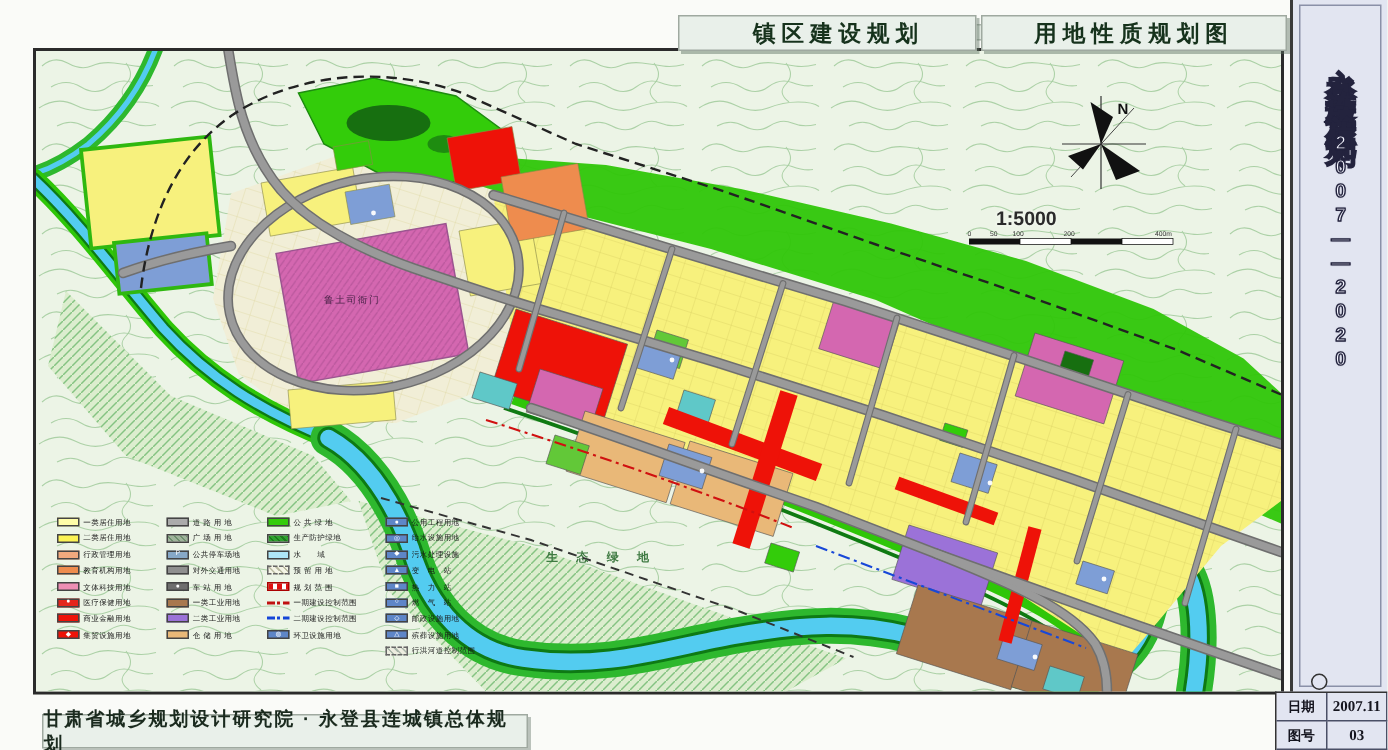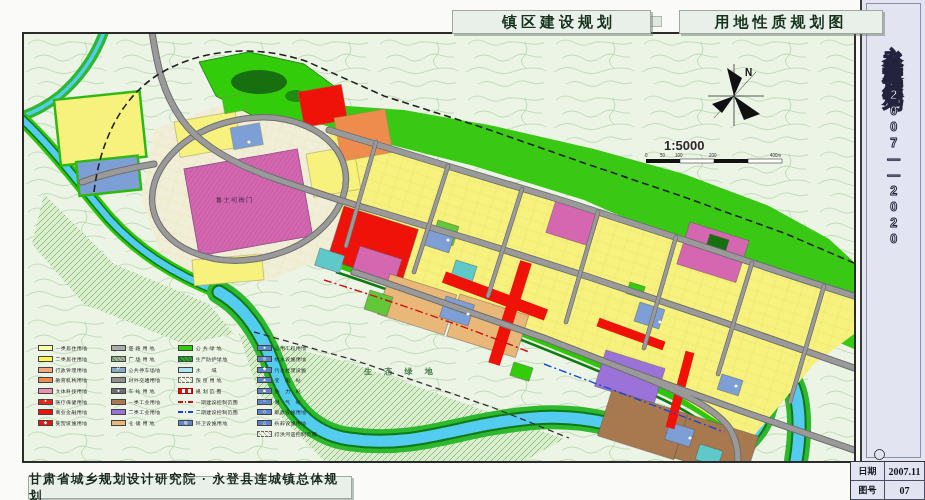--- a/index.html
+++ b/index.html
@@ -113,21 +113,21 @@
   .f-teal{fill:#5FC8C8;}
   .rd-c{fill:none;stroke:#6F6F6F;stroke-linecap:round;}
   .rd{fill:none;stroke:var(--c-road,#9A9A9A);stroke-linecap:round;}
   .mtext{font-family:"Liberation Sans","DejaVu Sans",sans-serif;}
 </style>
 </head>
 <body>
 
 <div class="tbox-connector"></div>
 <div class="tbox" style="left:452px;width:182px;padding-left:15px;">镇区建设规划</div>
-<div class="tbox" style="left:654px;width:202px;margin-left:25px;">用地性质规划图</div>
+<div class="tbox" style="left:654px;width:202px;">用地性质规划图</div>
 
 <div class="map-panel">
 <svg viewBox="0 0 830 427" preserveAspectRatio="none">
   <defs>
     <pattern id="topo" width="88" height="56" patternUnits="userSpaceOnUse">
       <path class="ct" d="M4,10 q8,-7 17,-2 t16,2 t15,-2 t14,2 t14,-1"></path>
       <path class="ct" d="M10,24 q10,-6 20,0 t18,0 t16,-3 t14,2"></path>
       <path class="ct" d="M2,38 q12,-8 24,-2 t22,2 t20,-4 t14,3"></path>
       <path class="ct" d="M14,50 q9,-5 18,0 t17,0 t15,-2 t16,1"></path>
       <path class="ct" d="M60,8 q6,8 0,14 q-6,6 2,12"></path>
@@ -491,16 +491,16 @@
     <div class="v-title">永登县连城镇总体规划</div>
     <div class="v-period">2007——2020</div>
   </div>
   <div class="seal"></div>
 </div>
 
 <div class="stamp">
   <div class="lb">日期</div>
   <div class="vl">2007.11</div>
   <div class="lb">图号</div>
-  <div class="vl">07</div>
+  <div class="vl">03</div>
 </div>
 
 <div class="orgbar">甘肃省城乡规划设计研究院 · 永登县连城镇总体规划</div>
 
 </body></html>

